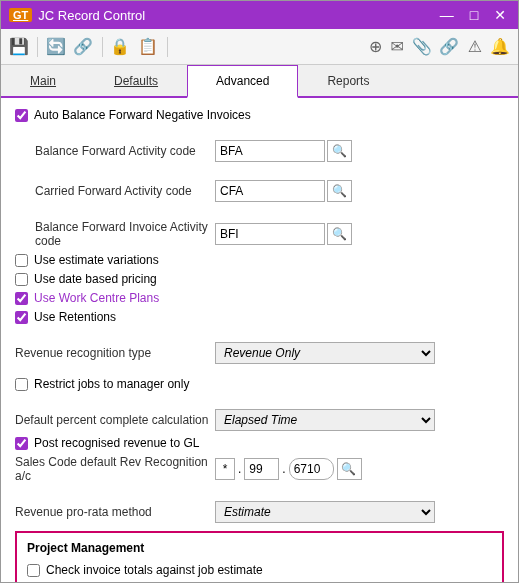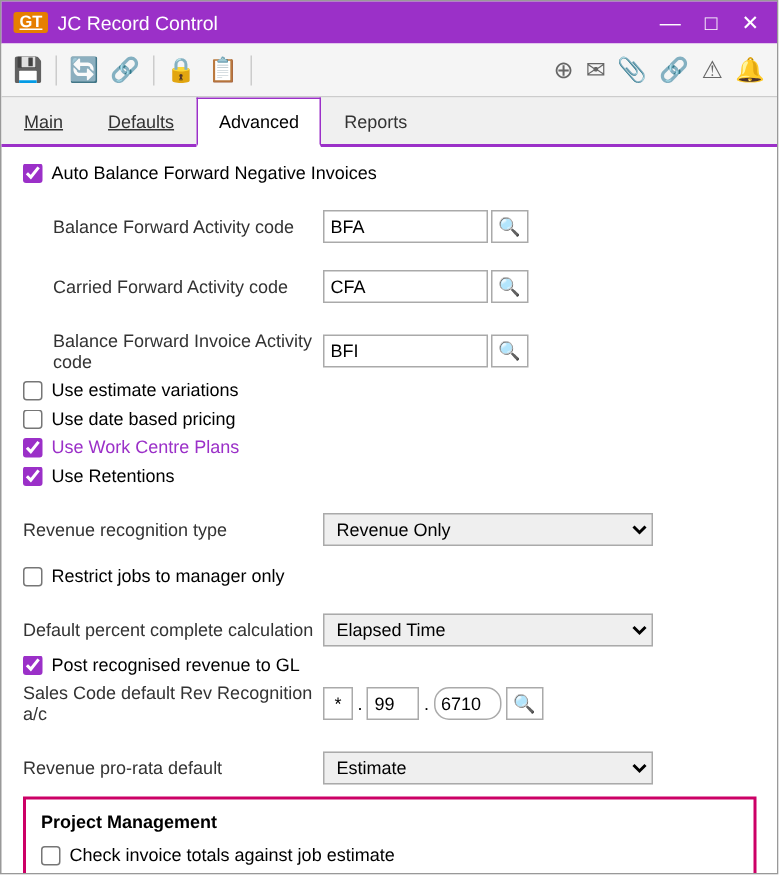--- a/index.html
+++ b/index.html
@@ -80,21 +80,21 @@
       height: 20px;
       background: #ccc;
     }
     .tabs {
       display: flex;
       border-bottom: 2px solid #9b30c8;
       background: #f0f0f0;
       flex-shrink: 0;
     }
     .tab {
-      padding: 8px 14px;
+      padding: 8px 28px;
       cursor: pointer;
       font-size: 12px;
       border: 1px solid transparent;
       border-bottom: none;
       margin-bottom: -2px;
       color: #333;
       text-decoration: none;
     }
     .tab.active {
       background: #ffffff;
@@ -163,20 +163,21 @@
       font-size: 12px;
     }
     .field-select {
       border: 1px solid #aaa;
       padding: 2px 4px;
       height: 22px;
       font-size: 12px;
       width: 220px;
       appearance: auto;
       cursor: pointer;
+      font-style: italic;
     }
     .link-label {
       color: #9b30c8;
       cursor: pointer;
     }
     .divider {
       height: 8px;
     }
     .sales-code-row {
       display: flex;
@@ -348,21 +349,21 @@
         <input type="text" class="sales-part star" value="*" readonly="" style="">
         <span>.</span>
         <input type="text" class="sales-part num" value="99" style="">
         <span>.</span>
         <input type="text" class="sales-part code" value="6710" style="">
         <button class="search-btn">🔍</button>
       </div>
     </div>
 
     <div class="field-row">
-      <span class="field-label no-indent">Revenue pro-rata default</span>
+      <span class="field-label no-indent">Revenue pro-rata method</span>
       <select class="field-select">
         <option>Estimate</option>
         <option>Actual</option>
       </select>
     </div>
 
     <div class="project-section">
       <div class="project-title">Project Management</div>
 
       <div class="checkbox-row">

